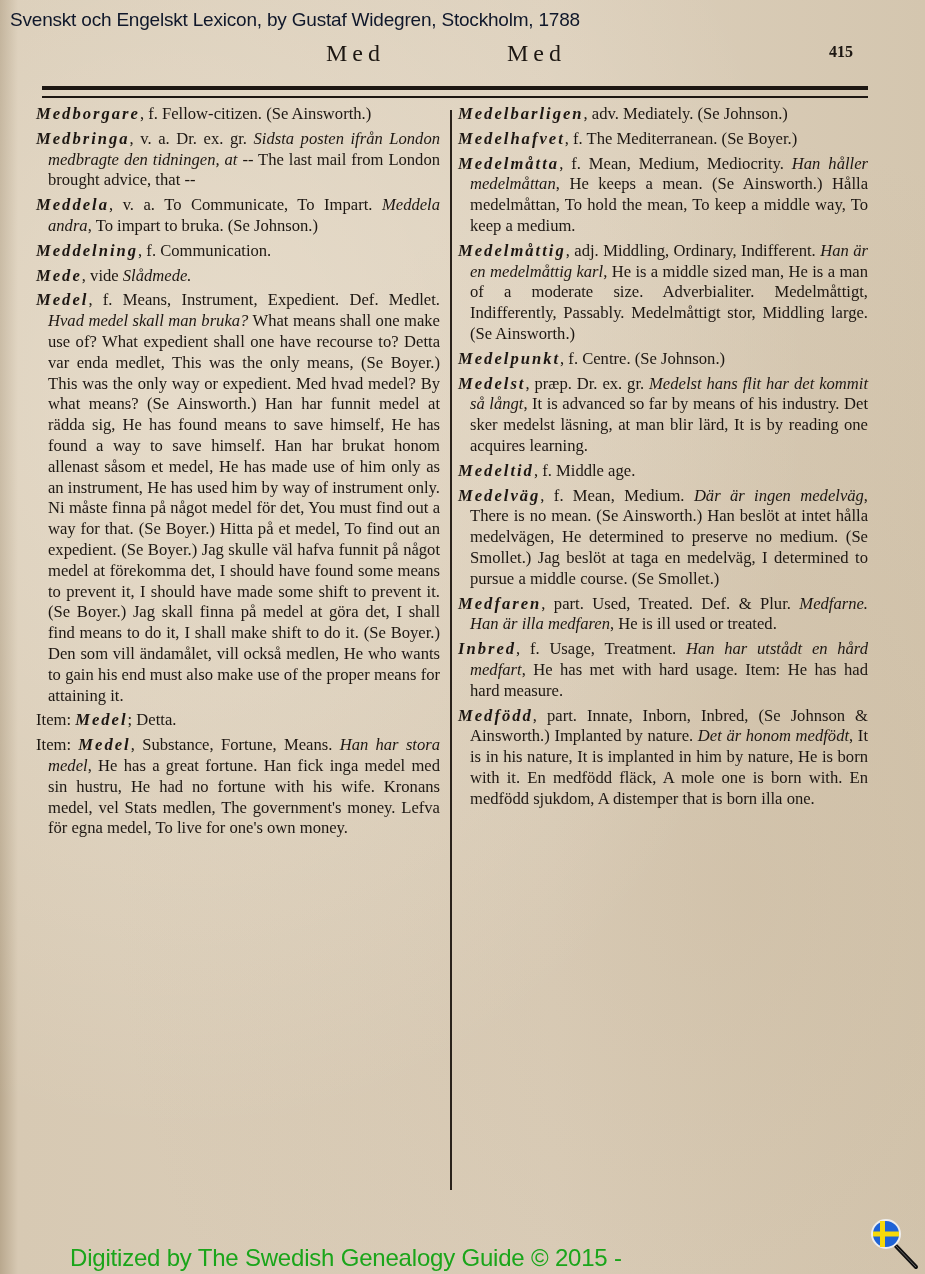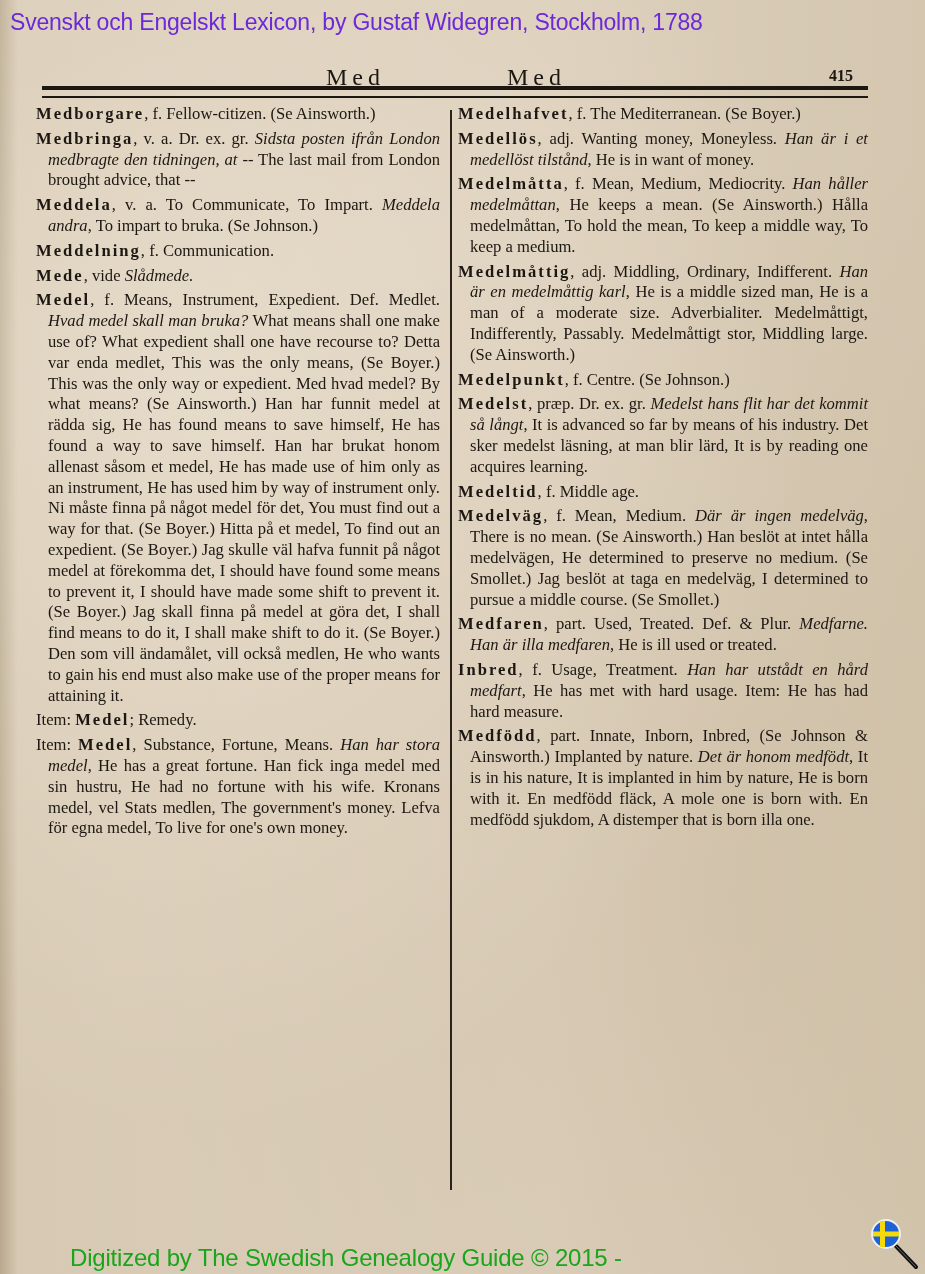--- a/index.html
+++ b/index.html
@@ -4,35 +4,35 @@
 <style>
   html,body{margin:0;padding:0;}
   body{width:925px;height:1274px;overflow:hidden;position:relative;
     background:#d9cbb6;
     background-image:
       radial-gradient(ellipse at 20% 30%, rgba(255,250,240,0.35), transparent 60%),
       radial-gradient(ellipse at 80% 70%, rgba(190,170,140,0.25), transparent 60%),
       linear-gradient(90deg, #b9a88e 0px, #d7c9b3 18px, #dccfbb 60%, #d4c6af 100%);
     font-family:"Liberation Serif", serif;color:#1d1712;}
   .banner{position:absolute;left:10px;top:9px;font-family:"Liberation Sans",sans-serif;
-    font-size:23px;color:#6d28d9;letter-spacing:-0.2px;font-weight:normal;}
+    font-size:19px;color:#0f172a;letter-spacing:-0.2px;font-weight:normal;}
   .footer{position:absolute;left:70px;top:1244px;font-family:"Liberation Sans",sans-serif;
     font-size:24px;color:#1aa51a;letter-spacing:-0.2px;}
-  .running-head{position:absolute;top:64px;left:0;width:893px;height:30px;}
+  .running-head{position:absolute;top:40px;left:0;width:893px;height:30px;}
   .rh-left,.rh-right{position:absolute;top:0;font-size:24px;letter-spacing:5px;}
   .rh-left{left:326px;} .rh-right{left:507px;}
   .page-num{position:absolute;left:829px;top:3px;font-size:16px;font-weight:bold;}
   .rule{position:absolute;left:42px;top:86px;width:826px;height:6px;
     border-top:4px solid #1d1712;border-bottom:2px solid #1d1712;}
   .col-divider{position:absolute;left:450px;top:110px;width:2px;height:1080px;background:#2a221b;}
   .col{position:absolute;top:104px;font-size:16.6px;line-height:20.8px;}
   .col.left{left:36px;width:404px;}
   .col.right{left:458px;width:410px;}
   .entry{margin:0 0 4px 0;padding-left:12px;text-indent:-12px;text-align:justify;}
-  .hw{font-weight:bold;letter-spacing:2px;}
+  .hw{font-style:italic;font-weight:bold;letter-spacing:2px;}
   .it{font-style:italic;}
   .logo{position:absolute;left:870px;top:1218px;width:50px;height:52px;}
 </style>
 </head>
 <body>
 
 <div class="banner">Svenskt och Engelskt Lexicon, by Gustaf Widegren, Stockholm, 1788</div>
 
 <div class="running-head">
   <span class="rh-left">Med</span>
@@ -42,26 +42,26 @@
 <div class="rule"></div>
 <div class="col-divider"></div>
 
 <div class="col left" id="col-left">
     <div class="entry"><span class="hw">Medborgare</span><span>, f. Fellow-citizen. (Se Ainsworth.)</span></div>
     <div class="entry"><span class="hw">Medbringa</span><span>, v. a. Dr. ex. gr. </span><span class="it">Sidsta posten ifrån London medbragte den tidningen, at --</span><span> The last mail from London brought advice, that --</span></div>
     <div class="entry"><span class="hw">Meddela</span><span>, v. a. To Communicate, To Impart. </span><span class="it">Meddela andra</span><span>, To impart to bruka. (Se Johnson.)</span></div>
     <div class="entry"><span class="hw">Meddelning</span><span>, f. Communication.</span></div>
     <div class="entry"><span class="hw">Mede</span><span>, vide </span><span class="it">Slådmede.</span></div>
     <div class="entry"><span class="hw">Medel</span><span>, f. Means, Instrument, Expedient. Def. Medlet. </span><span class="it">Hvad medel skall man bruka?</span><span> What means shall one make use of? What expedient shall one have recourse to? Detta var enda medlet, This was the only means, (Se Boyer.) This was the only way or expedient. Med hvad medel? By what means? (Se Ainsworth.) Han har funnit medel at rädda sig, He has found means to save himself, He has found a way to save himself. Han har brukat honom allenast såsom et medel, He has made use of him only as an instrument, He has used him by way of instrument only. Ni måste finna på något medel för det, You must find out a way for that. (Se Boyer.) Hitta på et medel, To find out an expedient. (Se Boyer.) Jag skulle väl hafva funnit på något medel at förekomma det, I should have found some means to prevent it, I should have made some shift to prevent it. (Se Boyer.) Jag skall finna på medel at göra det, I shall find means to do it, I shall make shift to do it. (Se Boyer.) Den som vill ändamålet, vill också medlen, He who wants to gain his end must also make use of the proper means for attaining it.</span></div>
-    <div class="entry"><span>Item: </span><span class="hw">Medel</span><span>; Remedy.</span></div>
+    <div class="entry"><span>Item: </span><span class="hw">Medel</span><span>; Detta.</span></div>
     <div class="entry"><span>Item: </span><span class="hw">Medel</span><span>, Substance, Fortune, Means. </span><span class="it">Han har stora medel</span><span>, He has a great fortune. Han fick inga medel med sin hustru, He had no fortune with his wife. Kronans medel, vel Stats medlen, The government's money. Lefva för egna medel, To live for one's own money.</span></div>
   </div>
 <div class="col right" id="col-right">
+    <div class="entry"><span class="hw">Medelbarligen</span><span>, adv. Mediately. (Se Johnson.)</span></div>
     <div class="entry"><span class="hw">Medelhafvet</span><span>, f. The Mediterranean. (Se Boyer.)</span></div>
-    <div class="entry"><span class="hw">Medellös</span><span>, adj. Wanting money, Moneyless. </span><span class="it">Han är i et medellöst tilstånd</span><span>, He is in want of money.</span></div>
     <div class="entry"><span class="hw">Medelmåtta</span><span>, f. Mean, Medium, Mediocrity. </span><span class="it">Han håller medelmåttan</span><span>, He keeps a mean. (Se Ainsworth.) Hålla medelmåttan, To hold the mean, To keep a middle way, To keep a medium.</span></div>
     <div class="entry"><span class="hw">Medelmåttig</span><span>, adj. Middling, Ordinary, Indifferent. </span><span class="it">Han är en medelmåttig karl</span><span>, He is a middle sized man, He is a man of a moderate size. Adverbialiter. Medelmåttigt, Indifferently, Passably. Medelmåttigt stor, Middling large. (Se Ainsworth.)</span></div>
     <div class="entry"><span class="hw">Medelpunkt</span><span>, f. Centre. (Se Johnson.)</span></div>
     <div class="entry"><span class="hw">Medelst</span><span>, præp. Dr. ex. gr. </span><span class="it">Medelst hans flit har det kommit så långt</span><span>, It is advanced so far by means of his industry. Det sker medelst läsning, at man blir lärd, It is by reading one acquires learning.</span></div>
     <div class="entry"><span class="hw">Medeltid</span><span>, f. Middle age.</span></div>
     <div class="entry"><span class="hw">Medelväg</span><span>, f. Mean, Medium. </span><span class="it">Där är ingen medelväg</span><span>, There is no mean. (Se Ainsworth.) Han beslöt at intet hålla medelvägen, He determined to preserve no medium. (Se Smollet.) Jag beslöt at taga en medelväg, I determined to pursue a middle course. (Se Smollet.)</span></div>
     <div class="entry"><span class="hw">Medfaren</span><span>, part. Used, Treated. Def. &amp; Plur. </span><span class="it">Medfarne. Han är illa medfaren</span><span>, He is ill used or treated.</span></div>
     <div class="entry"><span class="hw">Inbred</span><span>, f. Usage, Treatment. </span><span class="it">Han har utstådt en hård medfart</span><span>, He has met with hard usage. Item: He has had hard measure.</span></div>
     <div class="entry"><span class="hw">Medfödd</span><span>, part. Innate, Inborn, Inbred, (Se Johnson &amp; Ainsworth.) Implanted by nature. </span><span class="it">Det är honom medfödt</span><span>, It is in his nature, It is implanted in him by nature, He is born with it. En medfödd fläck, A mole one is born with. En medfödd sjukdom, A distemper that is born illa one.</span></div>
   </div>

